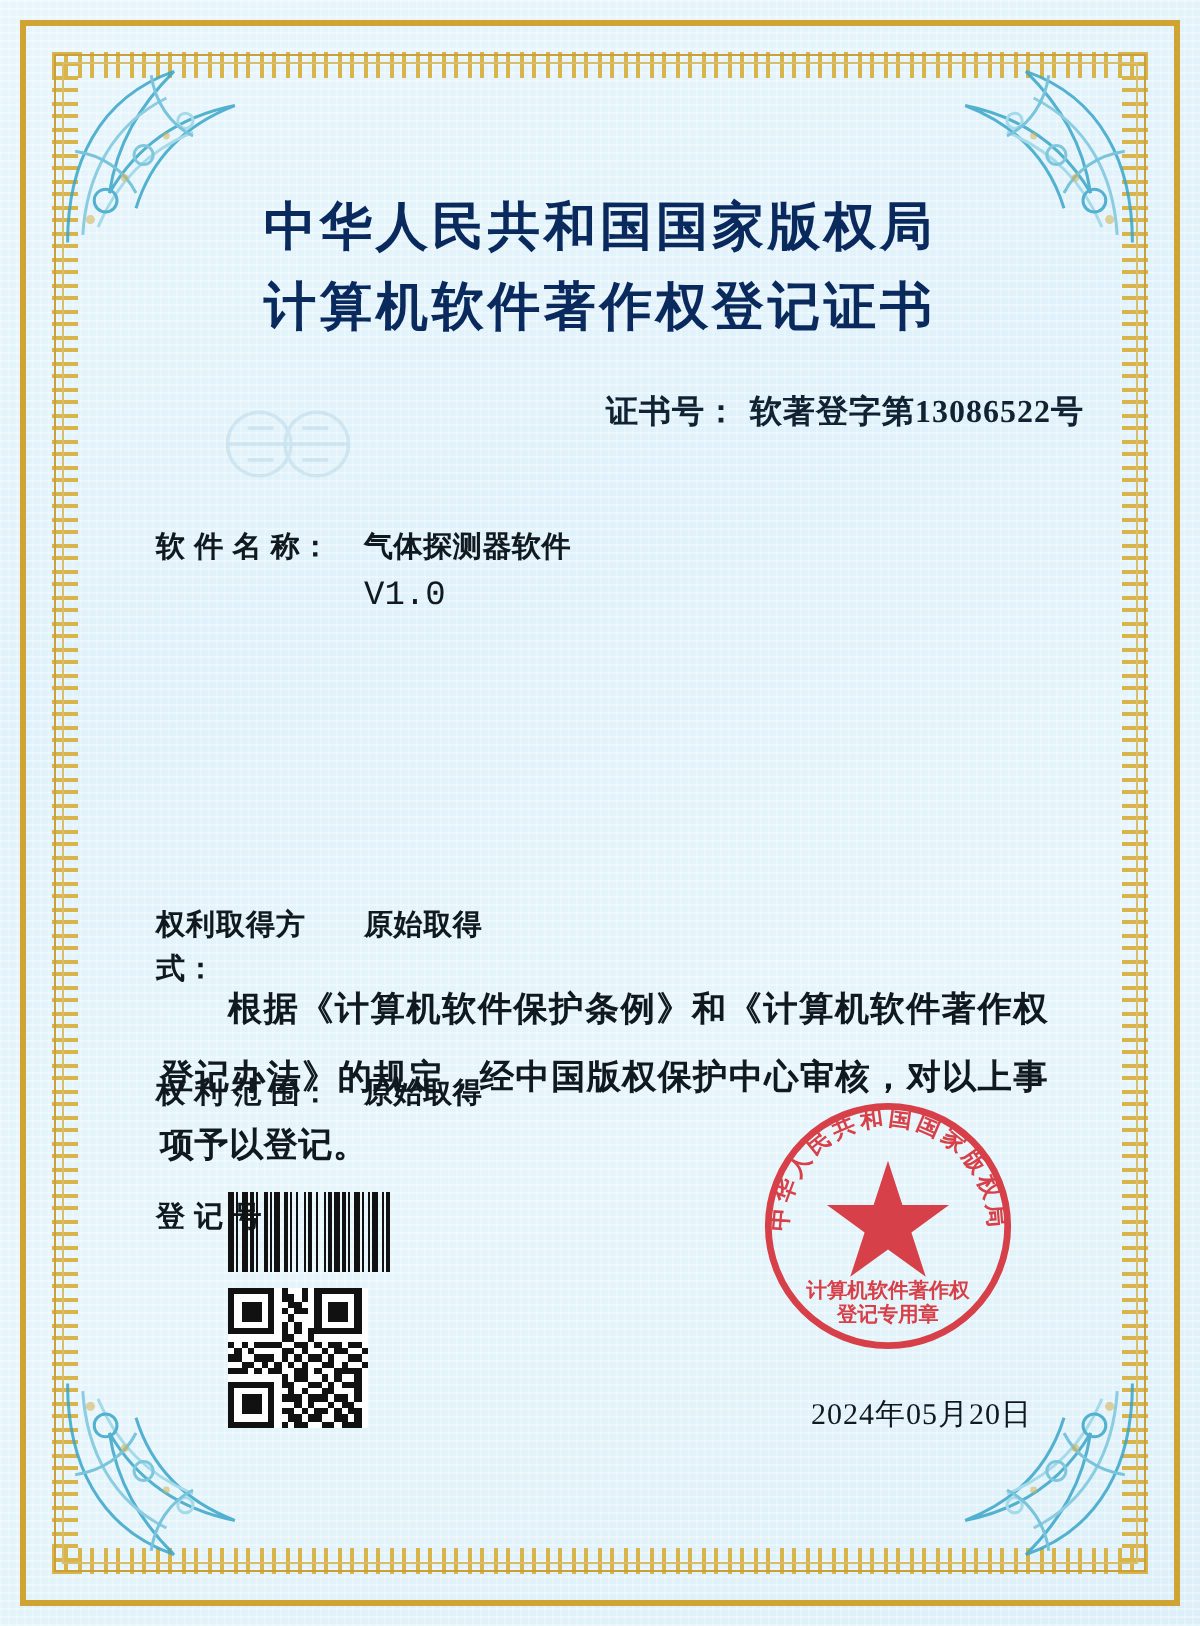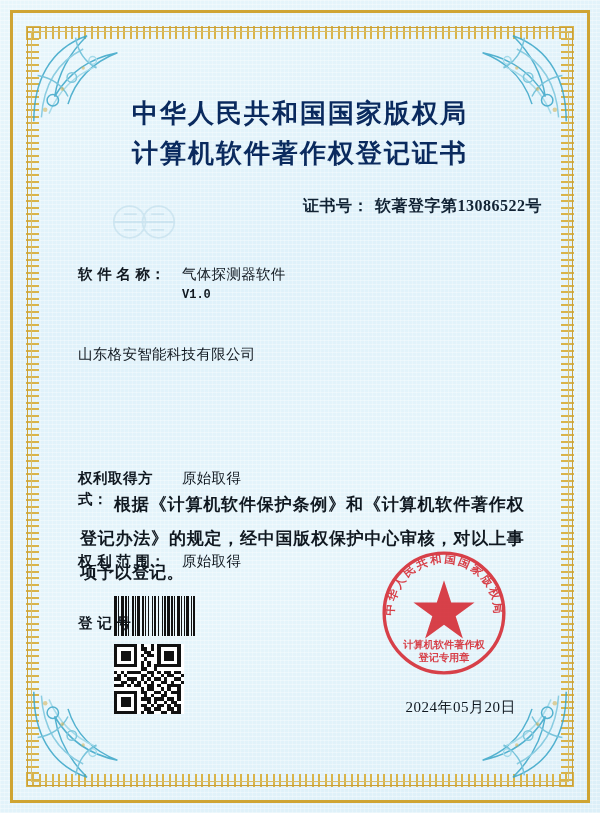--- a/index.html
+++ b/index.html
@@ -163,28 +163,28 @@
     flex: 0 0 104px;
     font-size: 14.5px;
     color: #101820;
     font-weight: bold;
     letter-spacing: 0.5px;
     line-height: 1.5;
   }
   .field-value {
     font-size: 14.5px;
     color: #101820;
-    font-weight: normal;
+    font-weight: bold;
     line-height: 1.5;
     letter-spacing: 0.3px;
   }
   .field-value-sub {
-    font-size: 12px;
+    font-size: 17px;
     color: #101820;
-    font-weight: bold;
+    font-weight: normal;
     line-height: 1.5;
     font-family: "Liberation Mono", monospace;
   }
   .gap-big { height: 88px; }
   .gap-mid { height: 26px; }
 
   .statement {
     position: absolute;
     top: 452px;
     left: 44px;
@@ -366,21 +366,20 @@
         <div class="field-label">软 件 名 称：</div>
         <div>
           <div class="field-value">气体探测器软件</div>
           <div class="field-value-sub">V1.0</div>
         </div>
       </div>
 
       <div class="gap-mid"></div>
 
       <div class="field-row">
-        <div class="field-value">山东格安智能科技有限公司</div>
       </div>
 
       <div class="gap-big"></div>
 
       <div class="field-row">
         <div class="field-label">权利取得方式：</div>
         <div class="field-value">原始取得</div>
       </div>
 
       <div class="gap-mid"></div>

